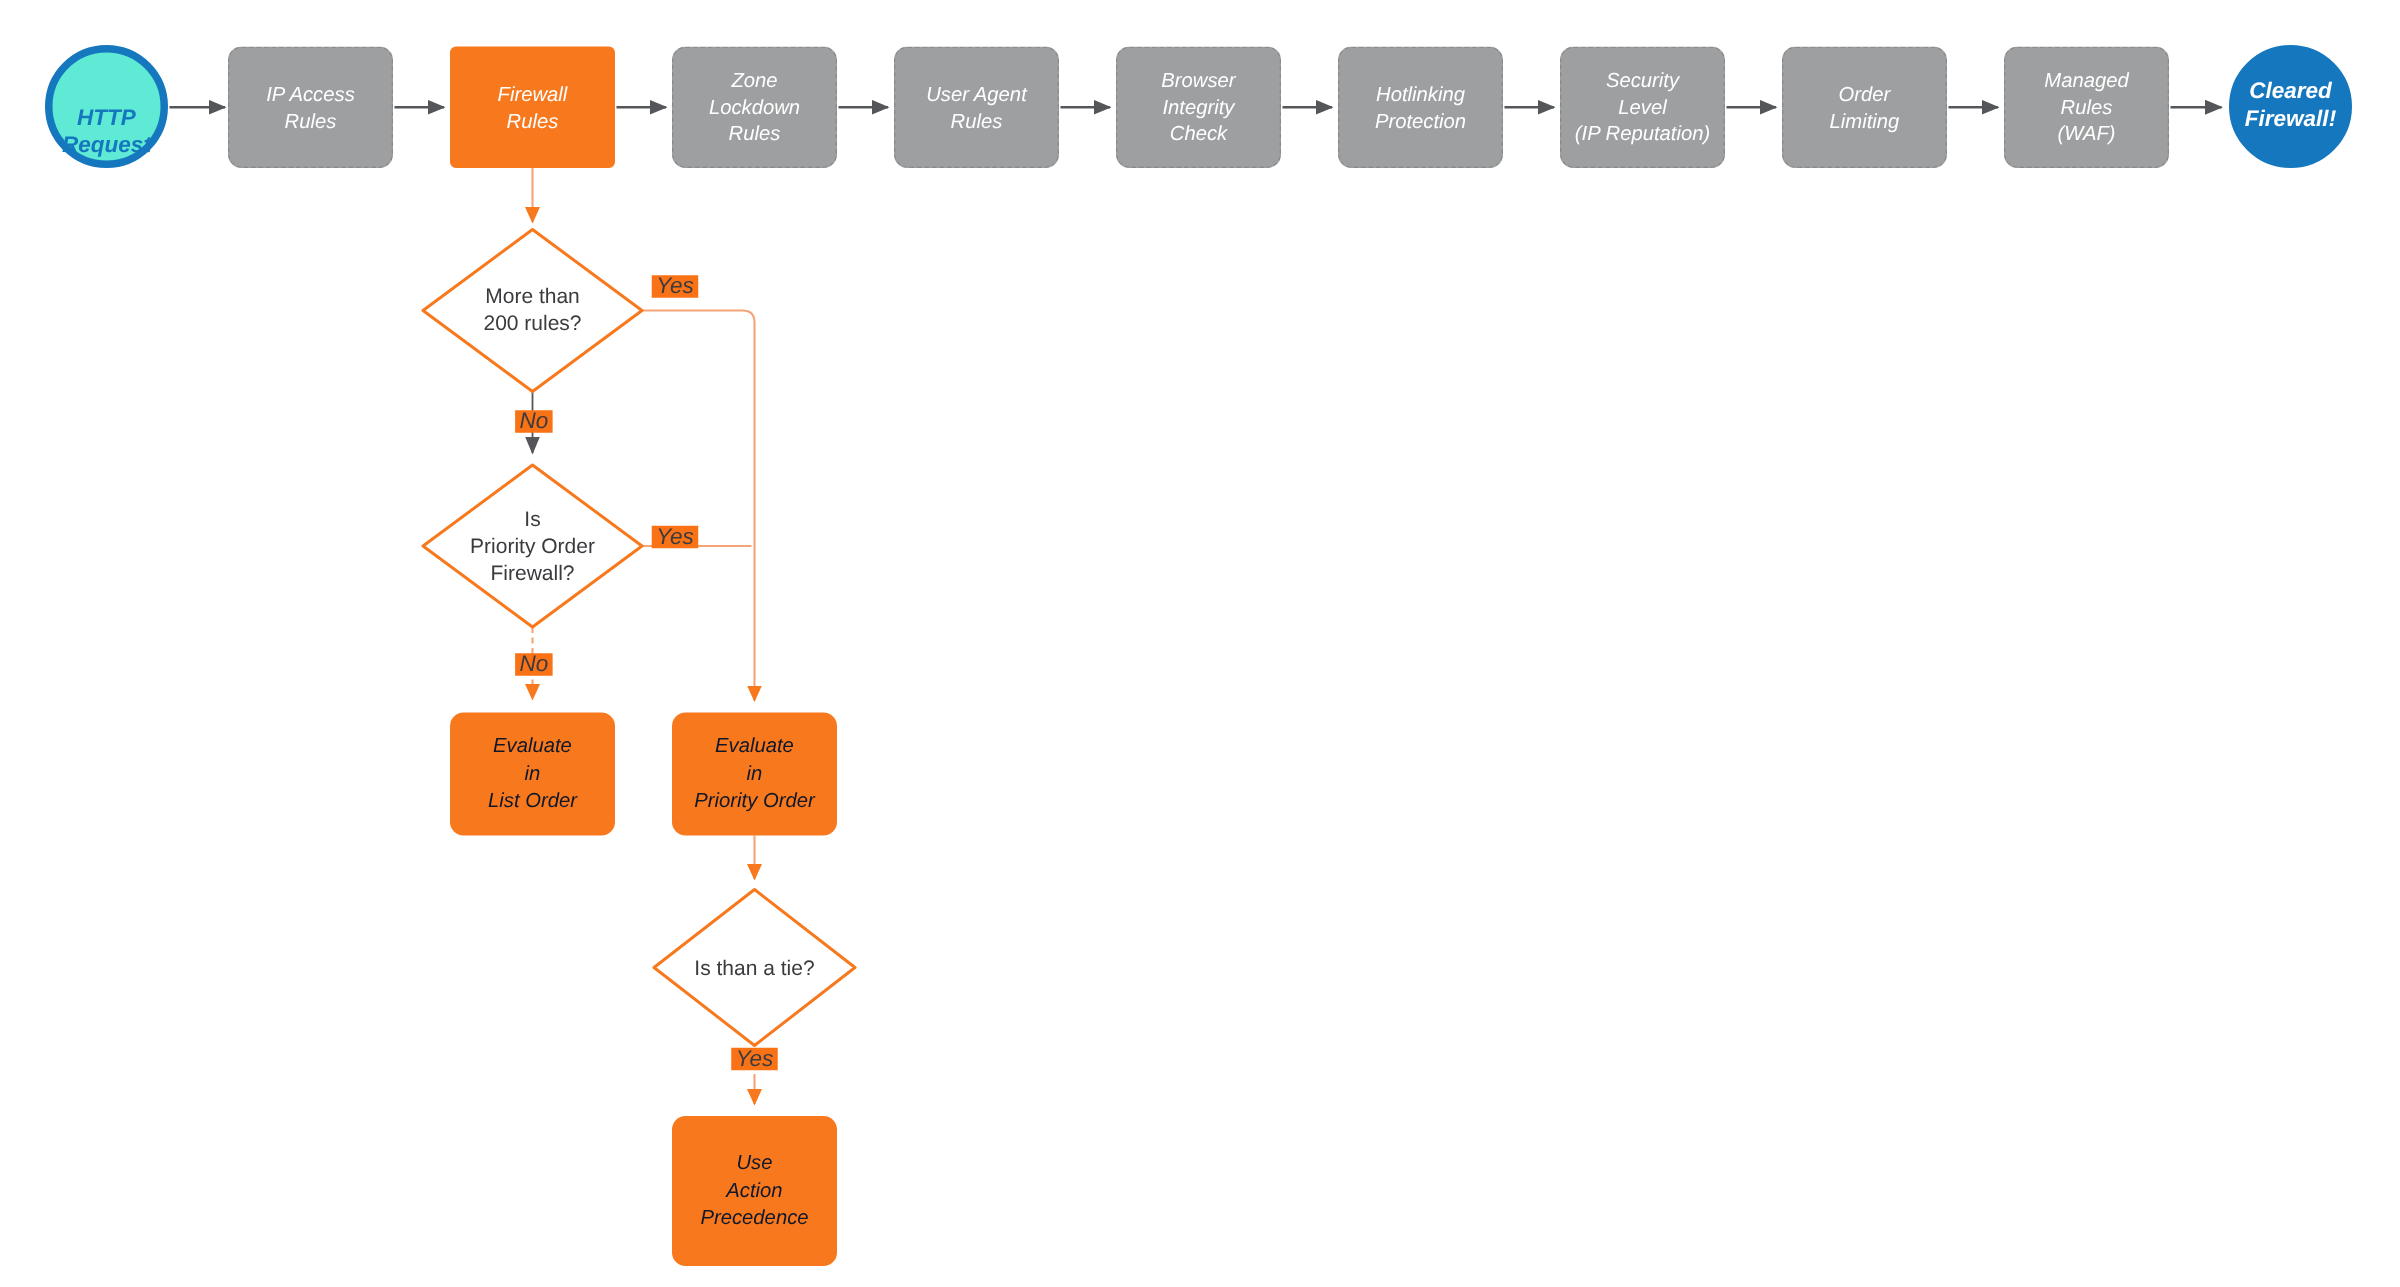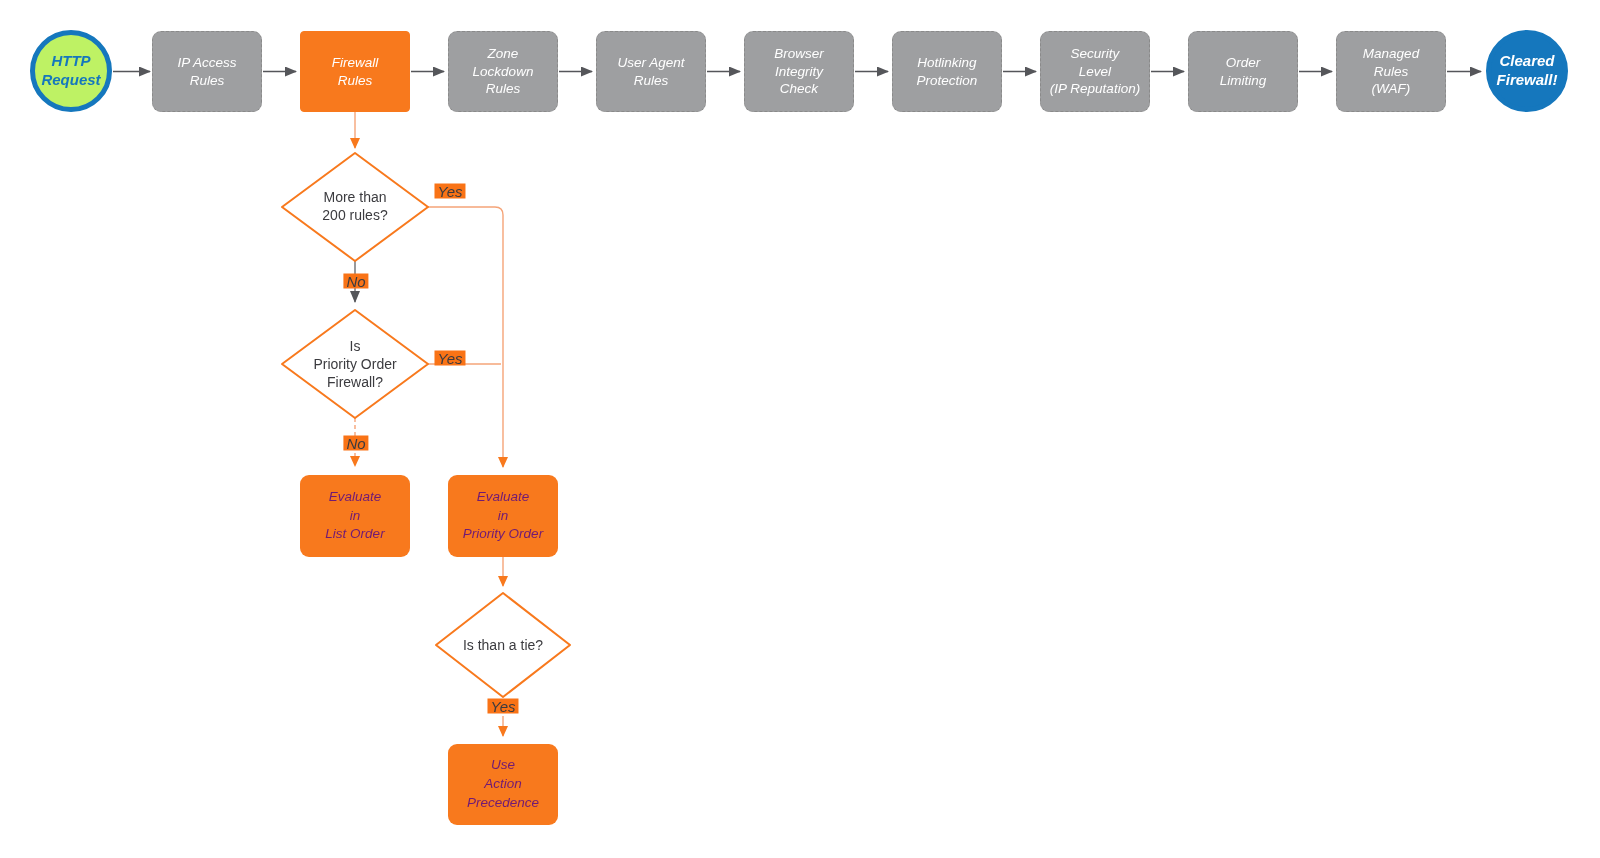--- a/index.html
+++ b/index.html
@@ -17,25 +17,25 @@
     background:var(--gray-fill);border:1px dashed var(--gray-border);
     color:#ffffff;font-style:italic;font-size:13.5px;line-height:1.32;
   }
   .stage.orange{
     background:var(--orange);border:1px solid var(--orange);border-radius:4px;
   }
   .circle{
     width:82px;height:82px;top:30px;border-radius:50%;
     font-style:italic;font-weight:bold;font-size:15px;line-height:1.25;
   }
-  .circle.start{left:30px;background:#bef264;border:5px solid var(--blue);color:var(--blue);}
+  .circle.start{left:30px;background:#5eead4;border:5px solid var(--blue);color:var(--blue);align-items:flex-end;}
   .circle.end{left:1486px;background:var(--blue);border:5px solid var(--blue);color:#ffffff;align-items:center;}
   .action{
     width:110px;height:82px;border-radius:9px;background:var(--orange);
-    color:#701a75;font-style:italic;font-size:13.5px;line-height:1.4;
+    color:#0f172a;font-style:italic;font-size:13.5px;line-height:1.4;
   }
   .dlabel{
     position:absolute;transform:translate(-50%,-50%);text-align:center;
     color:var(--ink);font-size:14px;line-height:1.3;white-space:pre-line;
   }
   .elabel{
     position:absolute;transform:translate(-50%,-50%);color:var(--ink);
     font-size:15px;font-style:italic;background:#f97316;padding:0 3px;line-height:1;
   }
 </style>
@@ -149,19 +149,19 @@
   <div class="node action" style="left:300px;top:475px">
     <span>Evaluate
 in
 List Order</span>
   </div>
   <div class="node action" style="left:448px;top:475px">
     <span>Evaluate
 in
 Priority Order</span>
   </div>
-  <div class="node action" style="left:448px;top:744px;height:81px">
+  <div class="node action" style="left:448px;top:744px;height:100px">
     <span>Use
 Action
 Precedence</span>
   </div>
 
 </div>
 
 </body></html>

